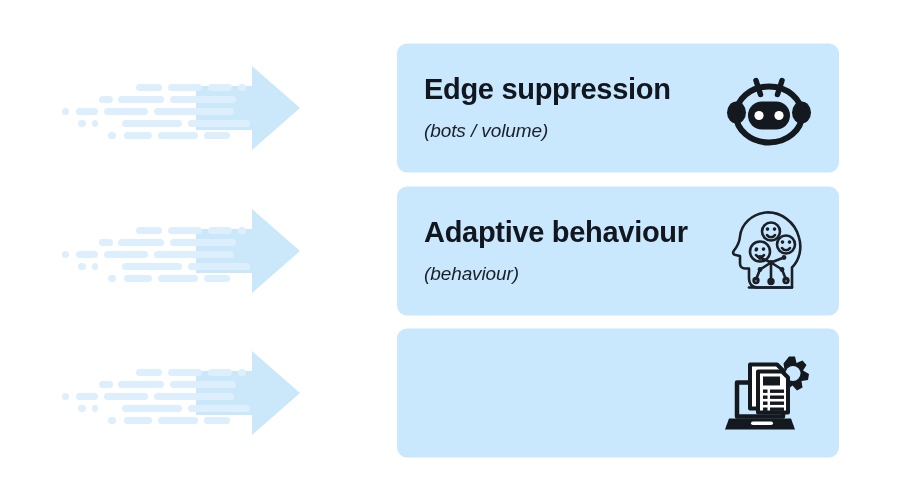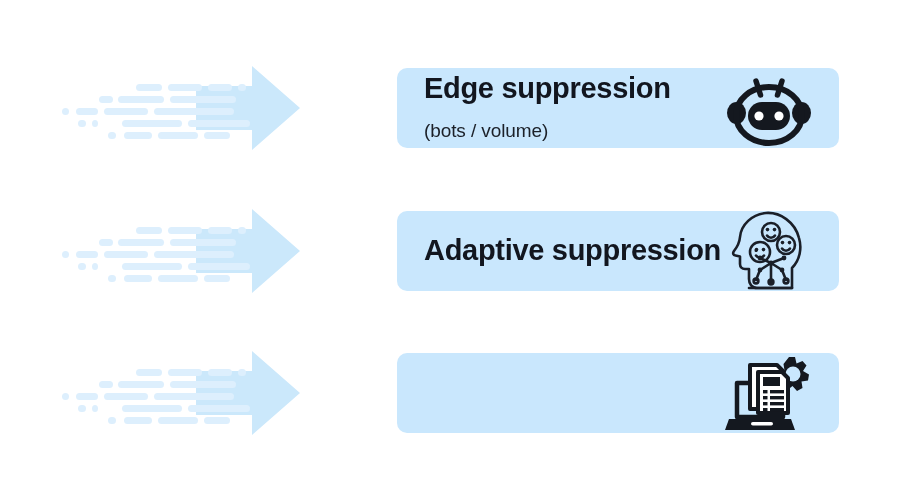--- a/index.html
+++ b/index.html
@@ -49,21 +49,21 @@
     height: 100px;
   }
 
   
   .card {
     position: absolute;
     left: 397px;
     top: 50%;
     transform: translateY(-50%);
     width: 442px;
-    height: 80px;
+    height: 129px;
     background: #c9e7fd;
     border-radius: 10px;
     box-sizing: border-box;
     display: flex;
     align-items: center;
     padding: 0 24px 0 27px;
   }
   .card-text {
     flex: 1 1 auto;
     min-width: 0;
@@ -80,20 +80,21 @@
     white-space: nowrap;
   }
   .card-subtitle {
     font-size: 19px;
     font-weight: 400;
     line-height: 1.1;
     color: #1b2028;
     margin-top: 17px;
     letter-spacing: -0.1px;
     white-space: nowrap;
+    font-style: italic;
   }
   .card-icon {
     flex: 0 0 auto;
     width: 92px;
     height: 92px;
     display: flex;
     align-items: center;
     justify-content: center;
     margin-left: 8px;
   }
@@ -194,21 +195,22 @@
           <rect x="52" y="74" width="8" height="7" rx="3.5"></rect>
           <rect x="68" y="74" width="28" height="7" rx="3.5"></rect>
           <rect x="102" y="74" width="40" height="7" rx="3.5"></rect>
           <rect x="148" y="74" width="26" height="7" rx="3.5"></rect>
         </g>
       </svg>
     </div>
 
     <div class="card">
       <div class="card-text">
-        <div class="card-title">Adaptive suppression</div>
+        <div class="card-title">Adaptive behaviour</div>
+        <div class="card-subtitle">(behaviour)</div>
       </div>
       <div class="card-icon">
         <svg width="78" height="86" viewBox="0 0 78 86" xmlns="http://www.w3.org/2000/svg" aria-hidden="true">
           <g fill="none" stroke="#1a1f28" stroke-width="2.6" stroke-linecap="round" stroke-linejoin="round">
             <path d="M62 80 L62 60 C70 52 72 40 69 30 C65 14 50 4 36 5 C22 6 11 17 10 29 C9.5 35 8 38 4 43 C2.5 45 3 47 5.5 47.5 L10 48.5 L10 56 C10 59 12 61 15 61 L19 61 L19 71 C19 76 22 80 27 80 Z"></path>
             <path d="M19 80 L62 80"></path>
             <circle cx="30" cy="44" r="10"></circle>
             <circle cx="41" cy="24" r="9"></circle>
             <circle cx="56" cy="37" r="9"></circle>
             <path d="M26 42.5 a1 1 0 0 1 0.2 0" stroke-width="3"></path>

